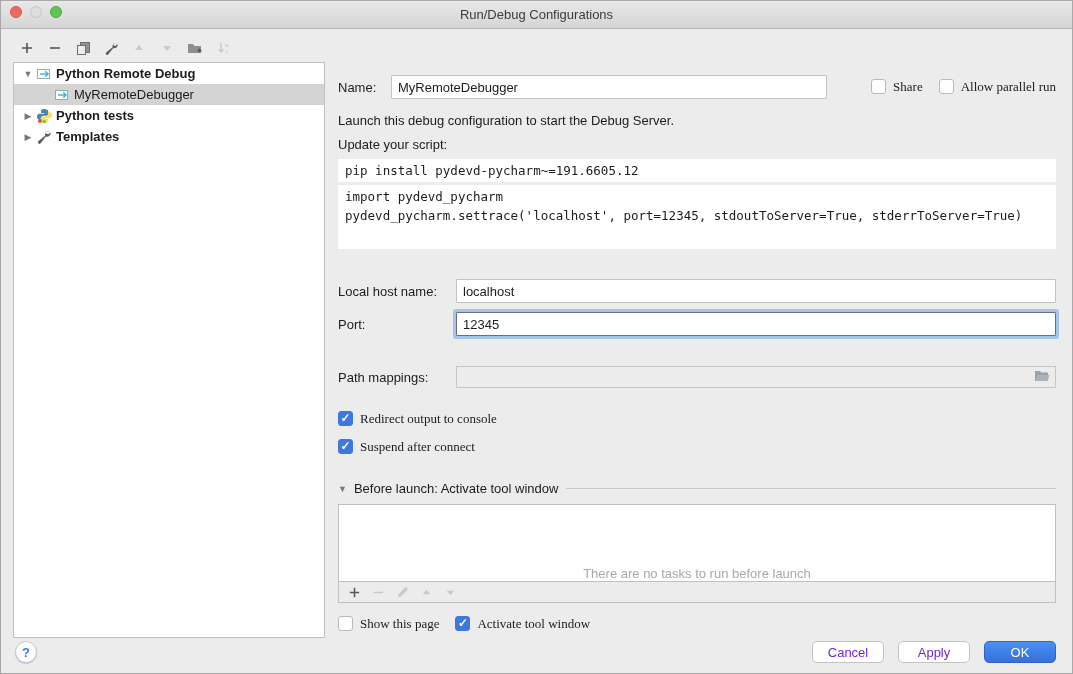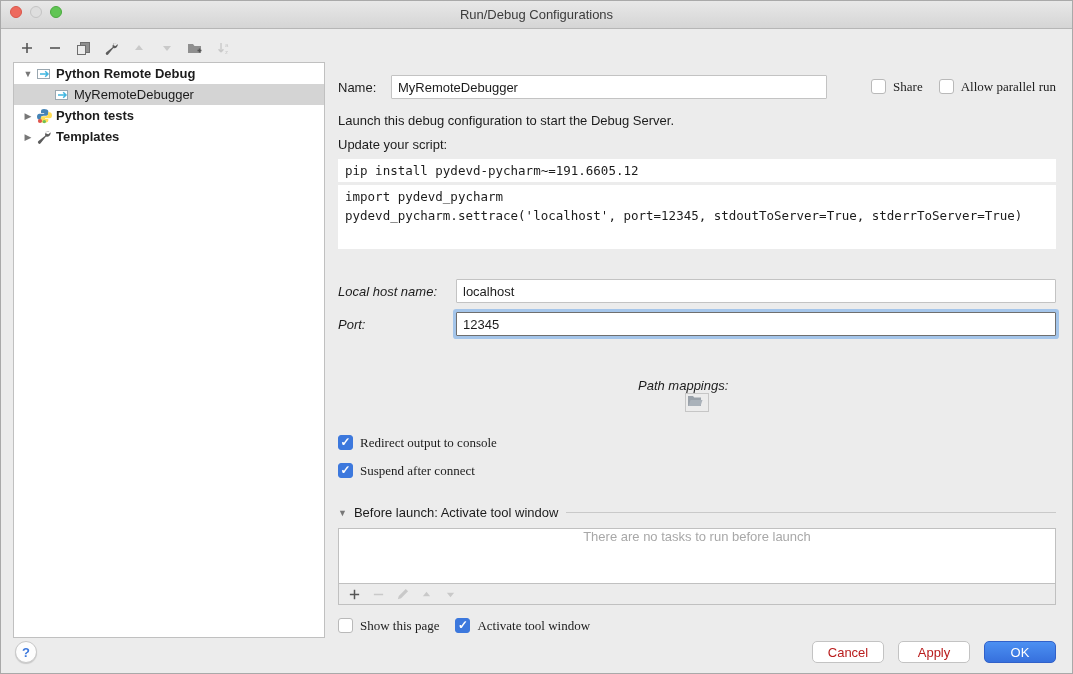--- a/index.html
+++ b/index.html
@@ -72,46 +72,46 @@
 
   .para { line-height:24px; white-space:nowrap; }
   .code-block {
     background:#ffffff; font-family:"DejaVu Sans Mono", monospace;
     font-size:12.5px; padding:2px 7px; line-height:19px; white-space:pre;
     margin:2px 0 3px 0;
   }
   .code-block.tall { padding-bottom:24px; }
 
   .field-row { margin-top:0; }
-  .field-label { width:118px; flex:none;font-style:italic; }
+  .field-label { width:118px; flex:none; }
   .grow-input { flex:1; }
   .port-row { margin-top:9px; }
   .focused {
     border:1px solid #6f6f6f;
     box-shadow:0 0 0 3px #a4c5ea;
     border-radius:1px;
   }
 
-  .path-row { margin-top:42px;flex-direction:column; }
+  .path-row { margin-top:30px; }
   .combo-field {
     flex:1; height:22px; background:#ececec; border:1px solid #c6c6c6;
     display:flex; align-items:center; justify-content:flex-end; padding-right:4px;
   }
 
   .cb-row { margin-top:23px; }
   .cb-row + .cb-row { margin-top:12px; }
 
   .before-header { margin-top:26px; display:flex; align-items:center; }
   .before-twisty { font-size:9px; color:#777; margin-right:7px; }
   .before-title { white-space:nowrap; margin-right:8px; }
   .before-hr { flex:1; height:1px; background:#c9c9c9; }
 
   .tasks-panel {
-    margin-top:8px; height:56px; background:#fff; border:1px solid #c0c0c0;
-    display:flex; align-items:flex-start; justify-content:center;
+    margin-top:8px; height:78px; background:#fff; border:1px solid #c0c0c0;
+    display:flex; align-items:flex-end; justify-content:center;
   }
   .tasks-empty { color:#a8a8a8; }
   .tasks-toolbar {
     height:21px; border:1px solid #c0c0c0; border-top:none; background:#ececec;
     display:flex; align-items:center; gap:6px; padding-left:6px;
   }
   .tasks-toolbar .tbtn { width:18px; }
 
   .bottom-cbs { margin-top:13px; display:flex; gap:16px; }
 
@@ -123,21 +123,21 @@
   .help-btn {
     width:22px; height:22px; border-radius:50%; background:#fdfdfd;
     border:1px solid #c9c9c9; box-shadow:0 1px 1px rgba(0,0,0,.15);
     color:#3c78dd; font-weight:bold; font-size:13px;
     display:flex; align-items:center; justify-content:center;
   }
   .footer-buttons { margin-left:auto; display:flex; gap:14px; }
   .btn {
     min-width:72px; height:22px; border-radius:5px;
     background:#ffffff; border:1px solid #c3c3c3;
-    font-family:"Liberation Sans",sans-serif; font-size:13px; color:#b91c1c;
+    font-family:"Liberation Sans",sans-serif; font-size:13px; color:#6d28d9;
     display:flex; align-items:center; justify-content:center; padding:0 12px;
   }
   .btn.primary {
     background:linear-gradient(#4c90f2,#3670dd); border-color:#3161c9; color:#fff;
   }
 </style>
 </head>
 <body>
 
 <div class="window">

